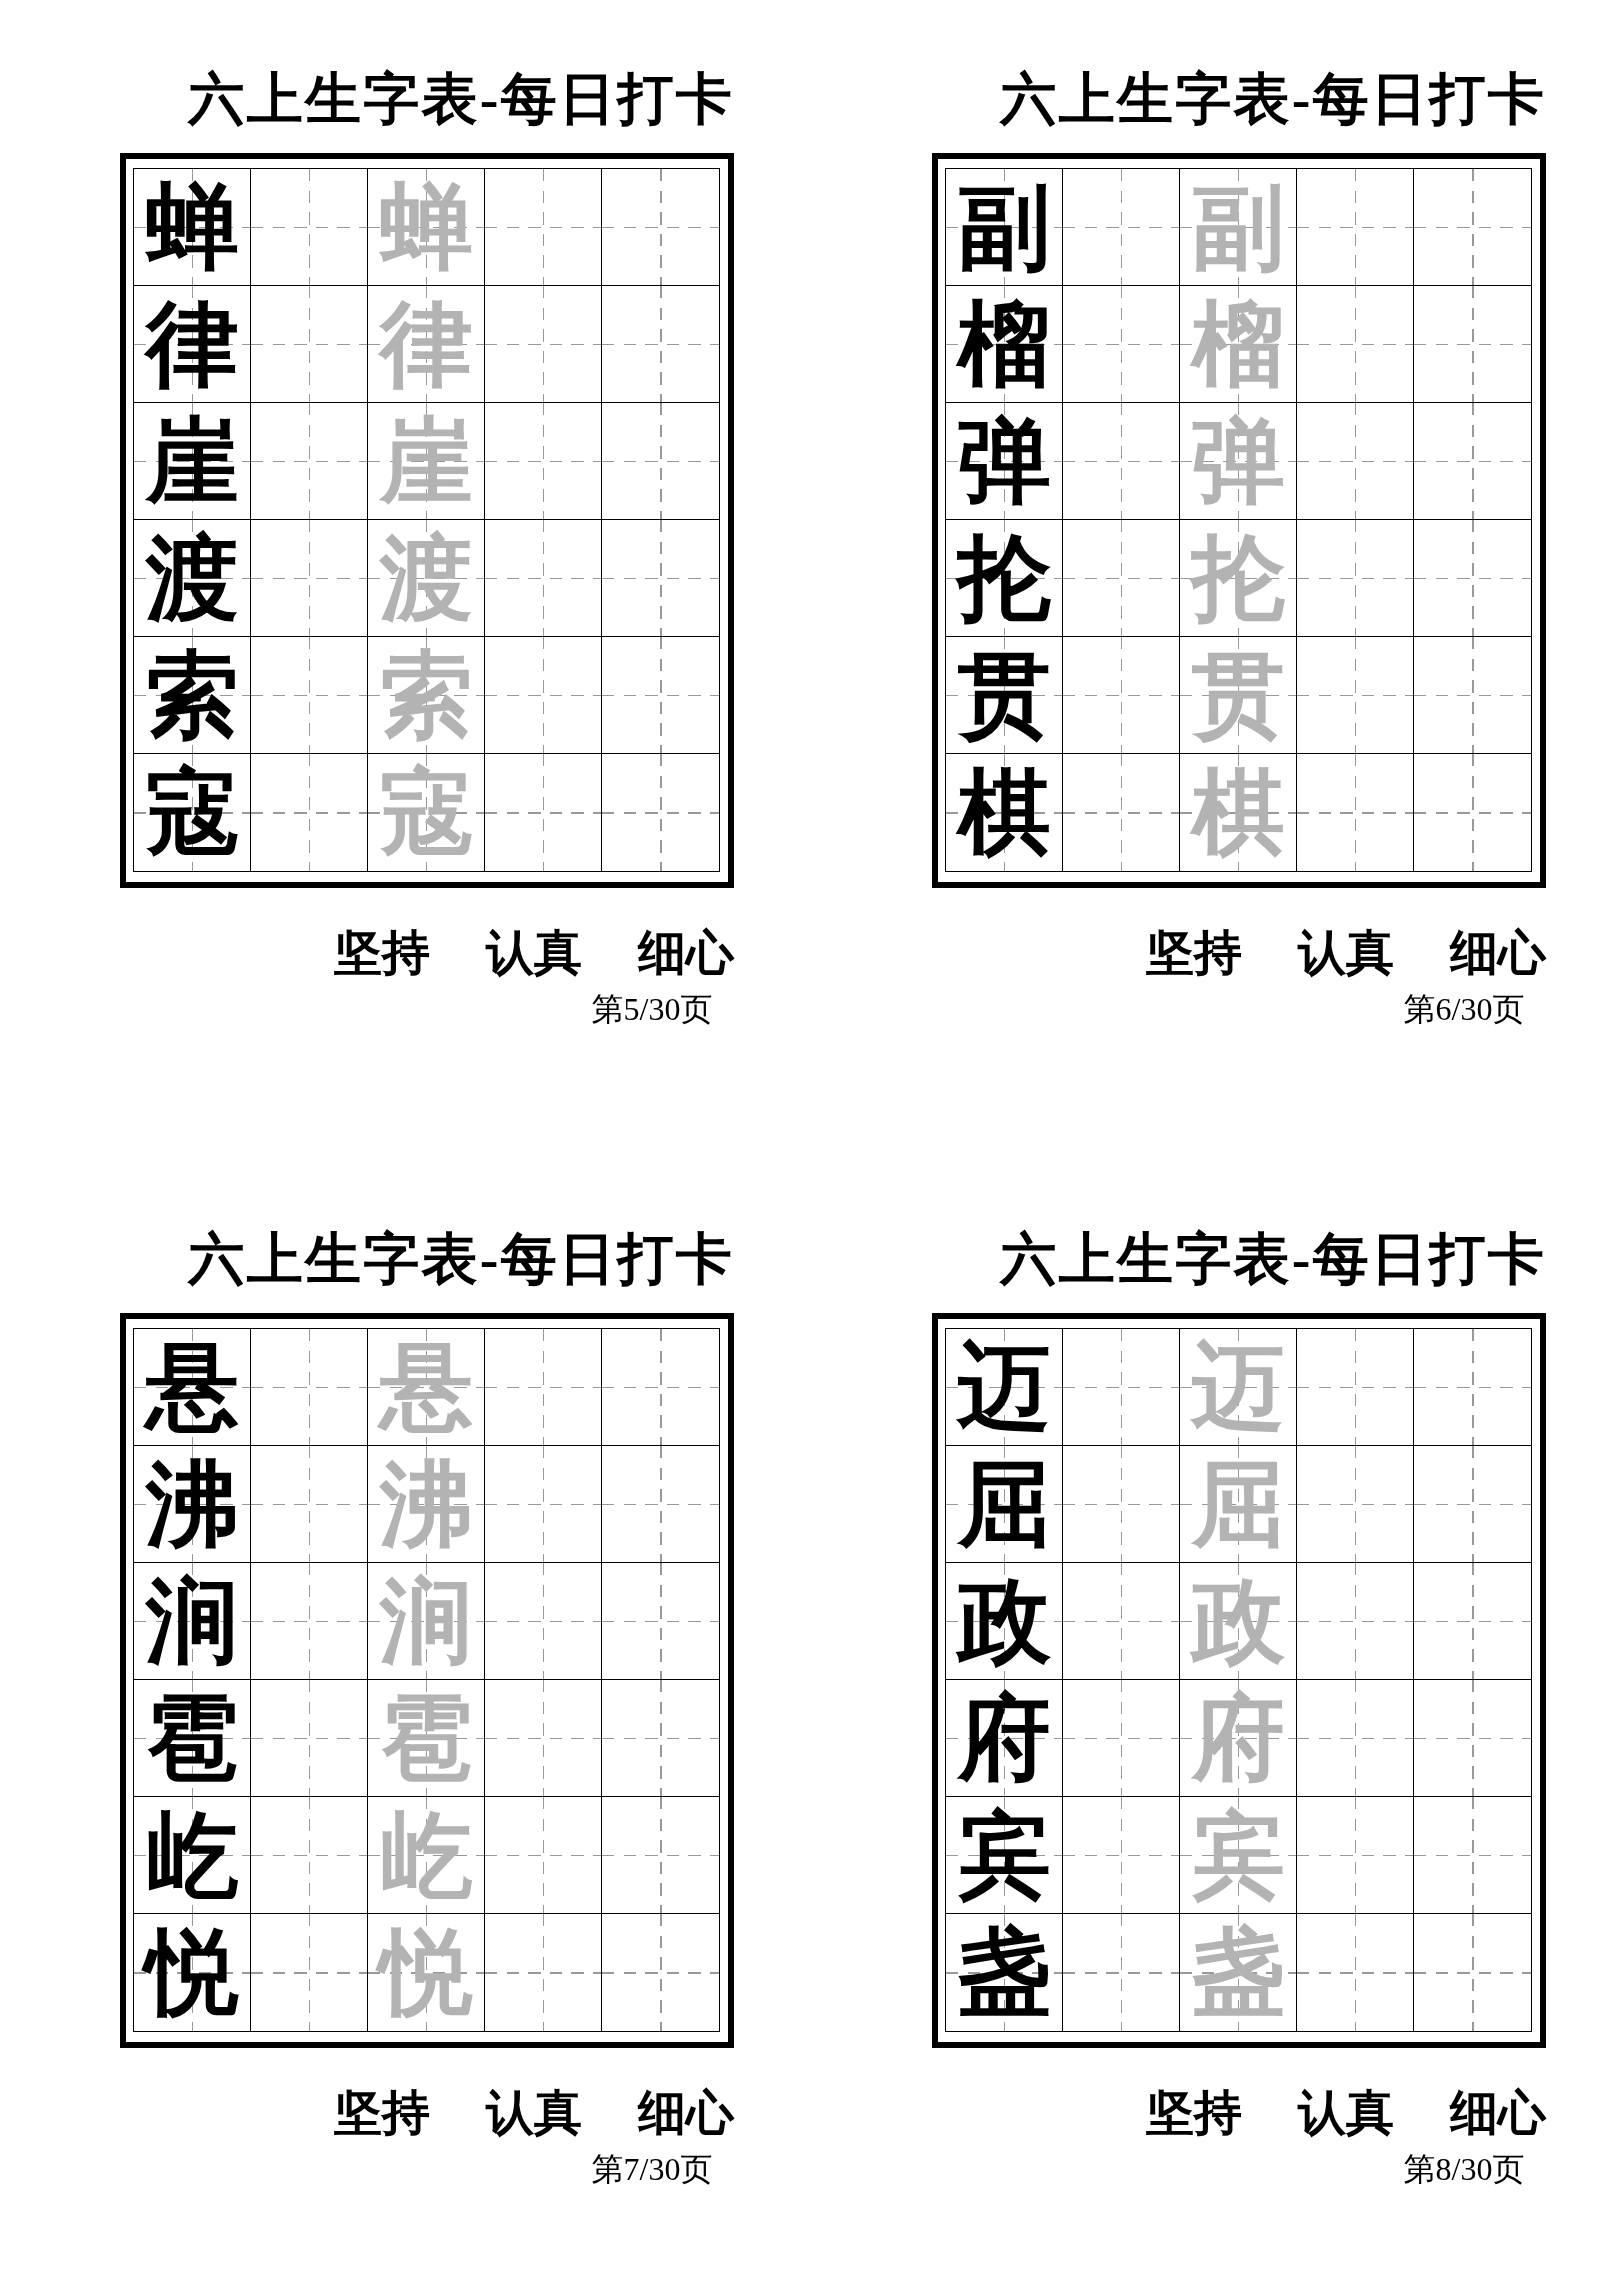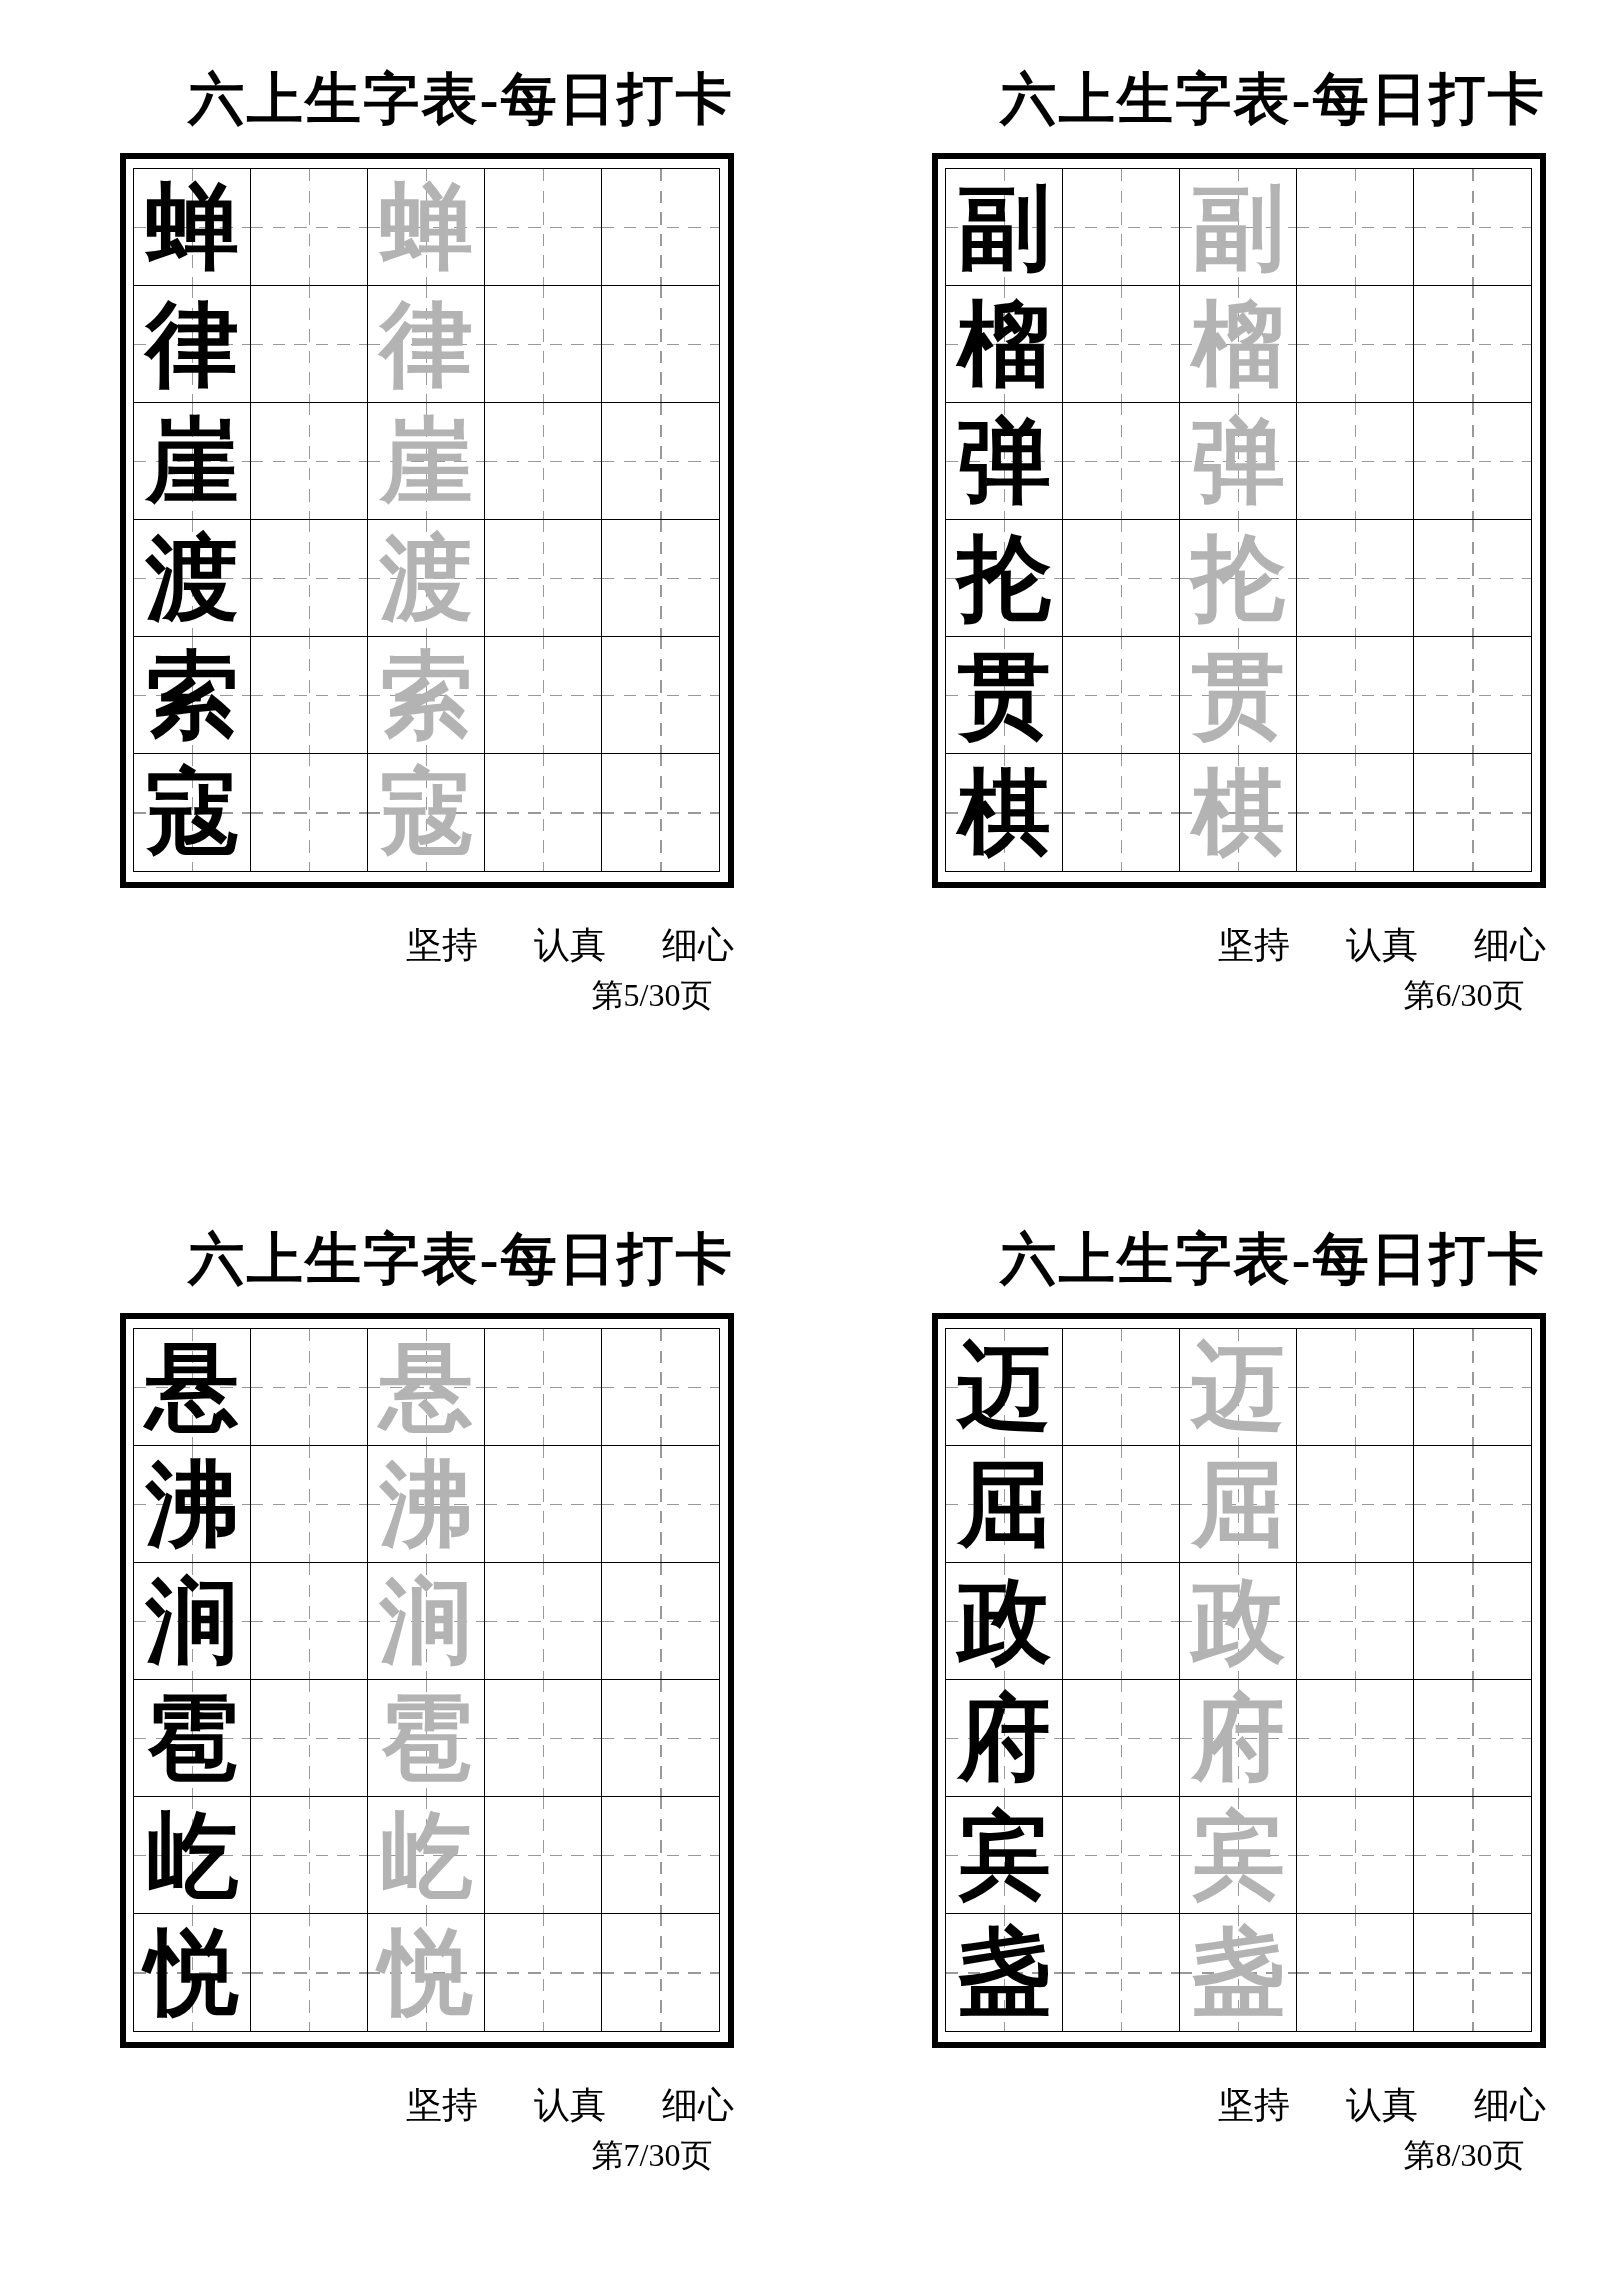--- a/index.html
+++ b/index.html
@@ -71,22 +71,22 @@
     font-size: 93px; line-height: 1;
     font-weight: 600;
   }
   .ink   { color: var(--ink, #000); }
   .trace { color: var(--trace, #b3b3b3); }
 
   .footer {
     margin-top: 36px;
     display: flex;
     gap: 56px;
-    font-size: 36px;
-    font-weight: 400;
+    font-size: 48px;
+    font-weight: 700;
     line-height: 1.2;
     color: var(--ink, #000);
     white-space: nowrap;
   }
   .page-num {
     margin-top: 11px;
     align-self: flex-end;
     padding-right: 21.6px;
     font-size: 32px;
     line-height: 1.1;

